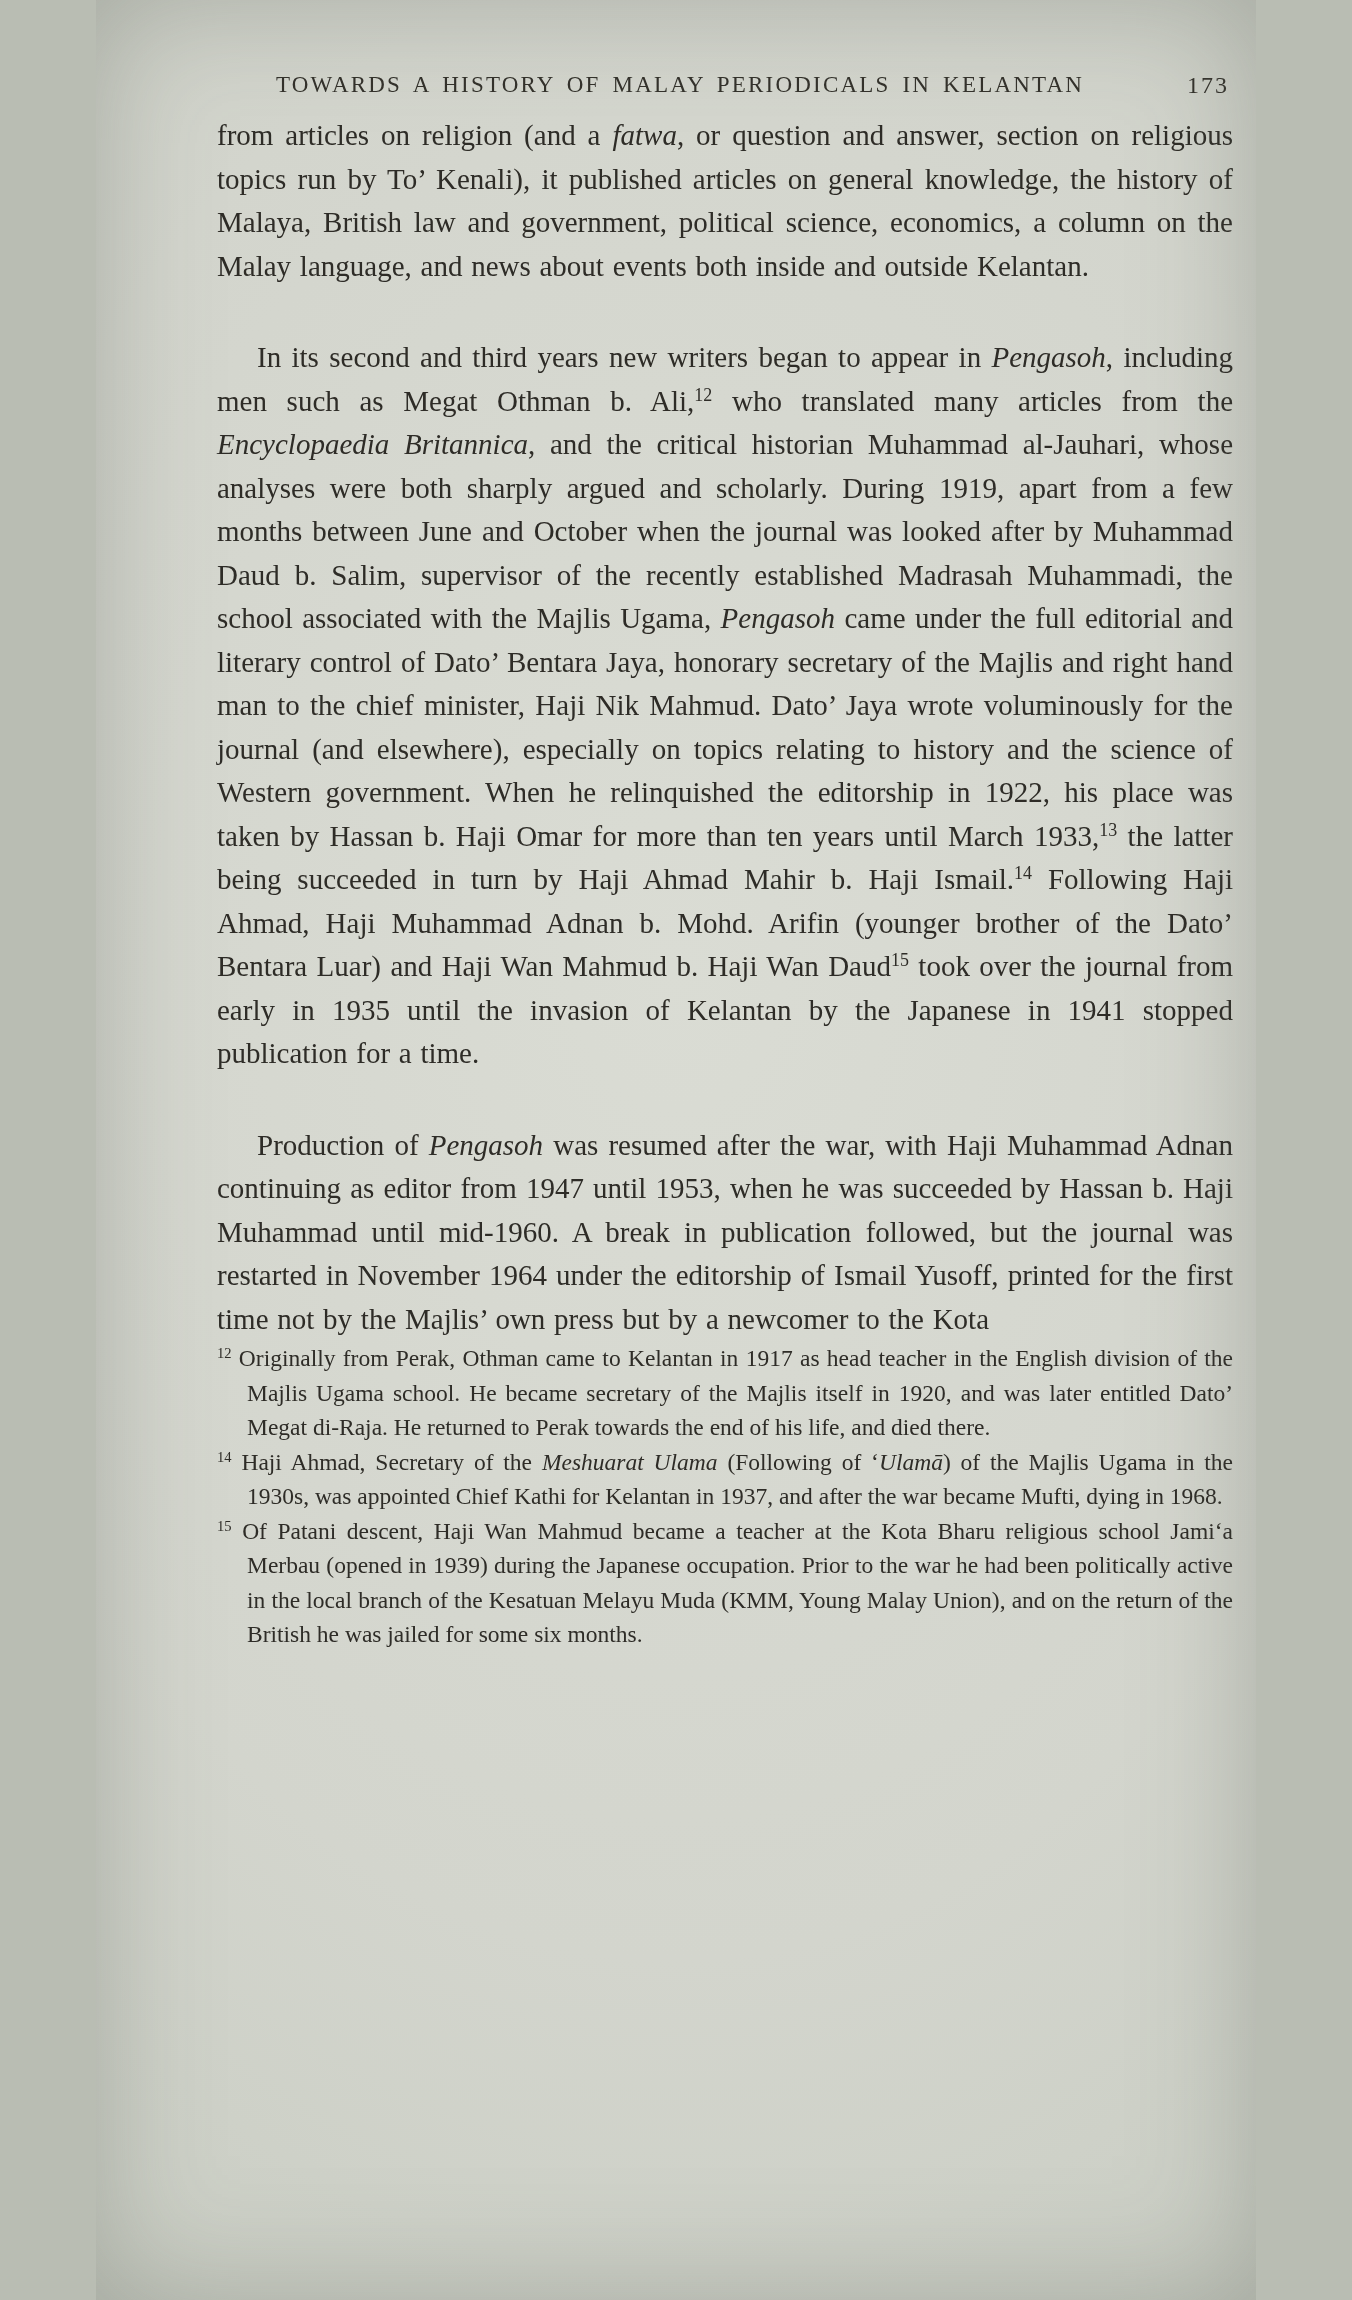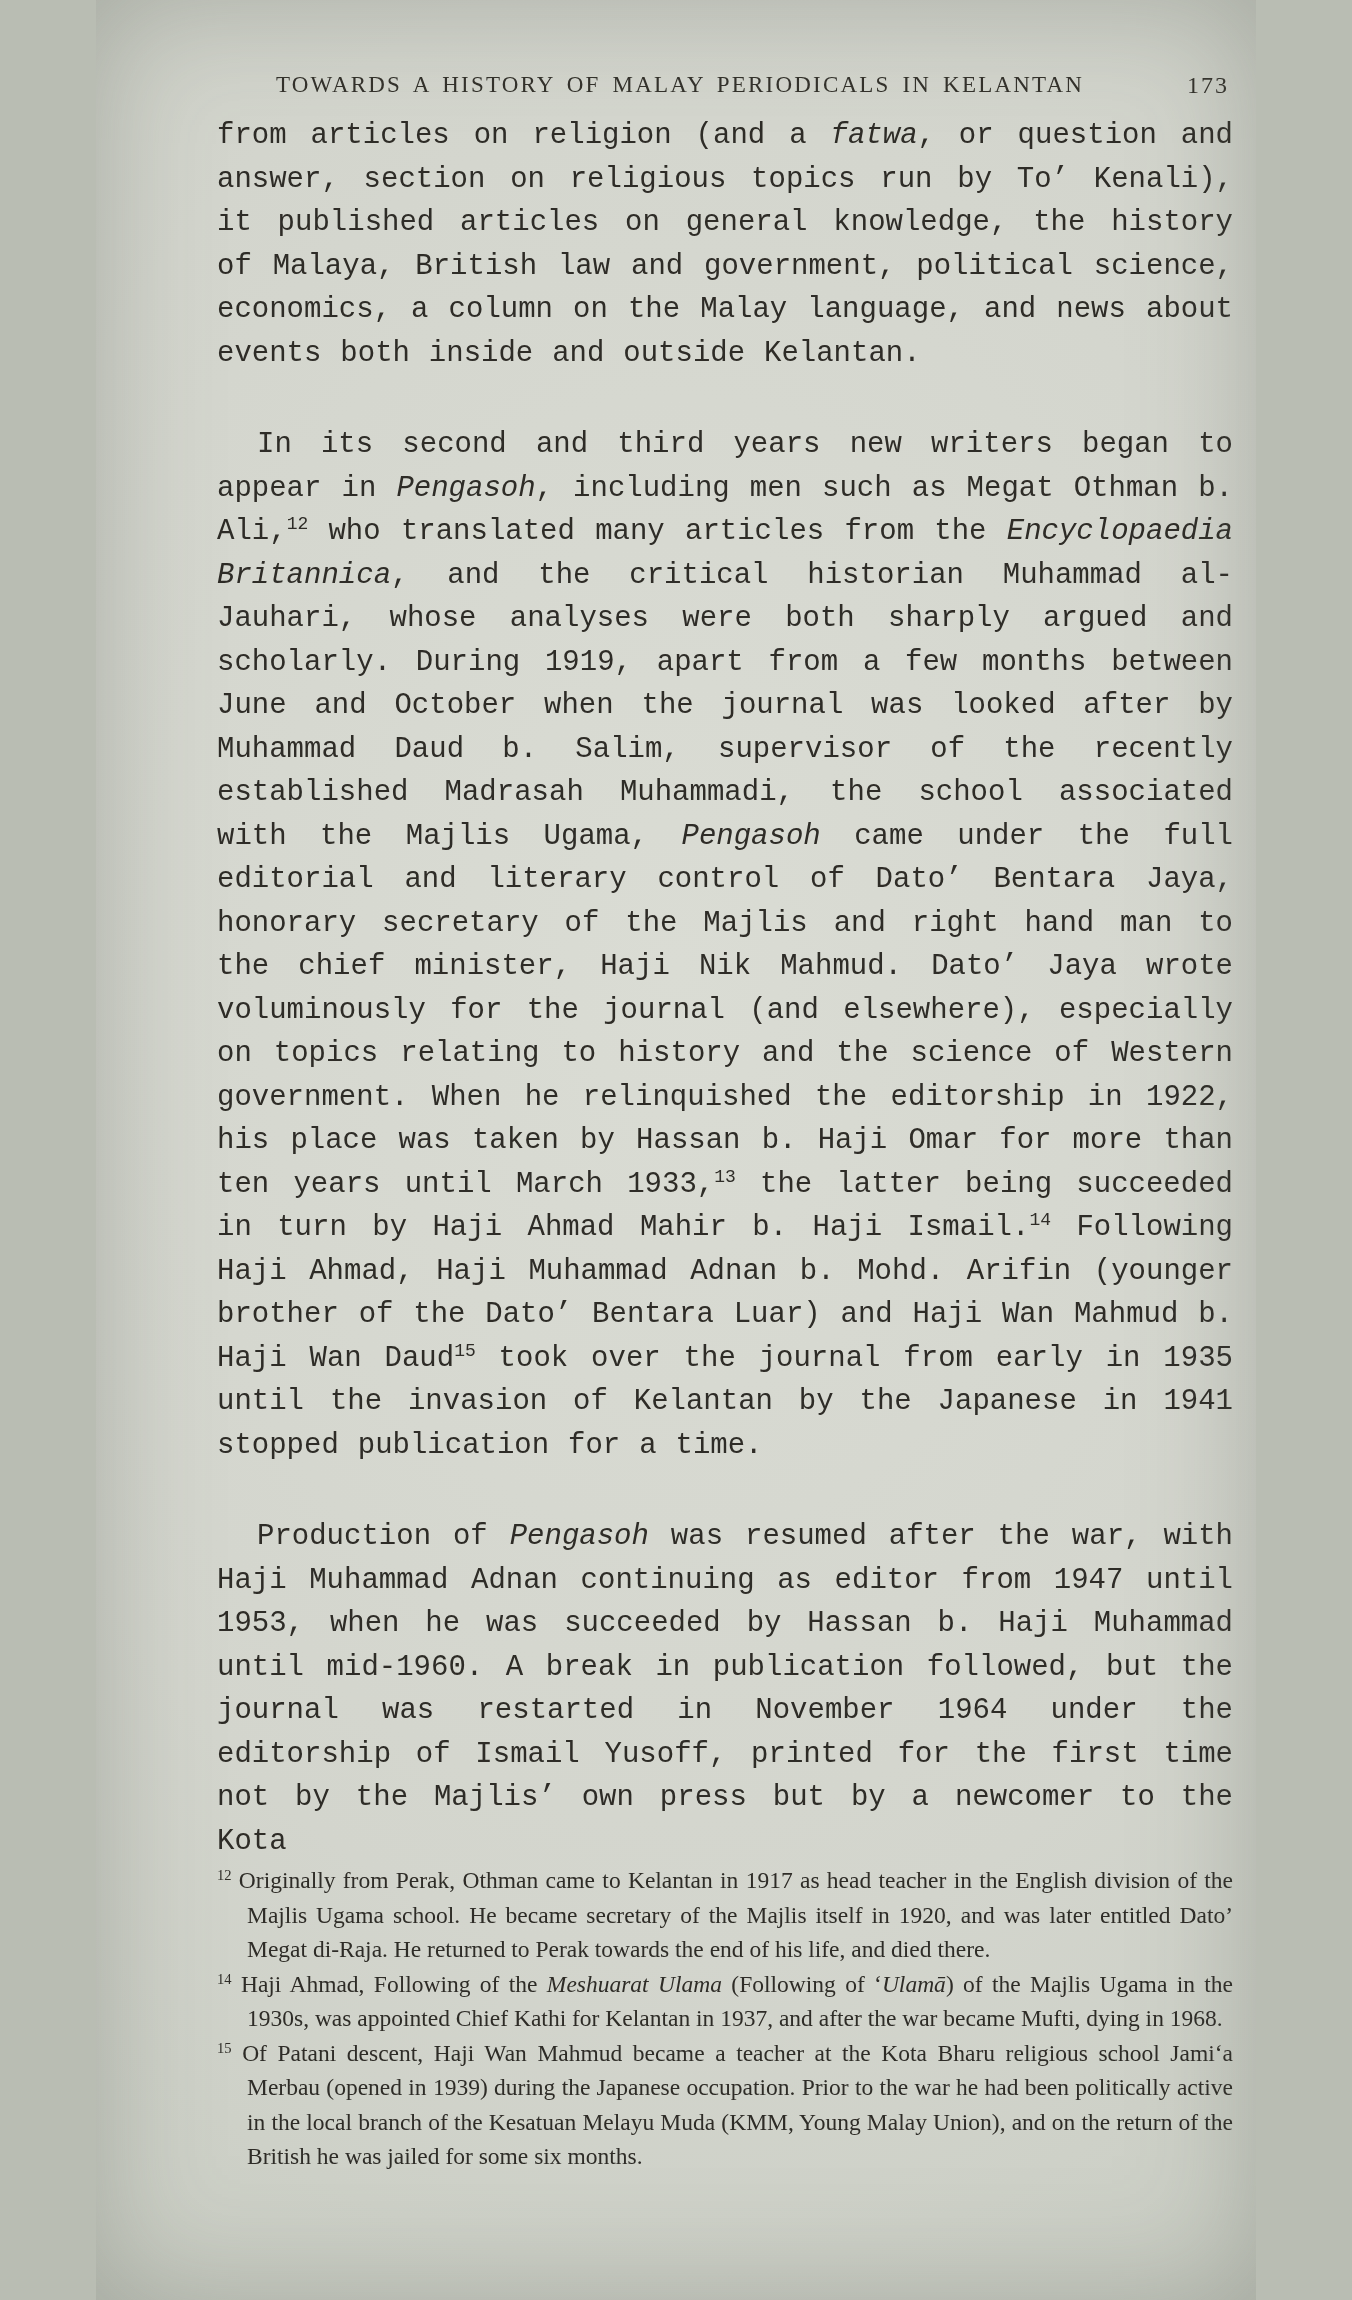--- a/index.html
+++ b/index.html
@@ -54,21 +54,20 @@
     letter-spacing: 2px;
     color: #33312b;
   }
   .body-text p.para {
     margin: 0;
     font-size: 29px;
     line-height: 43.5px;
     text-align: justify;
     word-spacing: 1.5px;
     color: #2e2c27;
-    font-family: Liberation Mono, monospace;
   }
   .body-text p.para.indent {
     text-indent: 40px;
     margin-top: 48px;
   }
   .footnotes {
   }
   .footnotes p.footnote {
     margin: 0;
     font-size: 23.5px;
@@ -101,18 +100,18 @@
     </div>
 
     <div class="body-text">
         <p class="para"><span>from articles on religion (and a </span><i>fatwa</i><span>, or question and answer, section on religious topics run by To’ Kenali), it published articles on general knowledge, the history of Malaya, British law and government, political science, economics, a column on the Malay language, and news about events both inside and outside Kelantan.</span></p>
         <p class="para indent"><span>In its second and third years new writers began to appear in </span><i>Pengasoh</i><span>, including men such as Megat Othman b. Ali,</span><sup>12</sup><span> who translated many articles from the </span><i>Encyclopaedia Britannica</i><span>, and the critical historian Muhammad al-Jauhari, whose analyses were both sharply argued and scholarly. During 1919, apart from a few months between June and October when the journal was looked after by Muhammad Daud b. Salim, supervisor of the recently established Madrasah Muhammadi, the school associated with the Majlis Ugama, </span><i>Pengasoh</i><span> came under the full editorial and literary control of Dato’ Bentara Jaya, honorary secretary of the Majlis and right hand man to the chief minister, Haji Nik Mahmud. Dato’ Jaya wrote voluminously for the journal (and elsewhere), especially on topics relating to history and the science of Western government. When he relinquished the editorship in 1922, his place was taken by Hassan b. Haji Omar for more than ten years until March 1933,</span><sup>13</sup><span> the latter being succeeded in turn by Haji Ahmad Mahir b. Haji Ismail.</span><sup>14</sup><span> Following Haji Ahmad, Haji Muhammad Adnan b. Mohd. Arifin (younger brother of the Dato’ Bentara Luar) and Haji Wan Mahmud b. Haji Wan Daud</span><sup>15</sup><span> took over the journal from early in 1935 until the invasion of Kelantan by the Japanese in 1941 stopped publication for a time.</span></p>
         <p class="para indent"><span>Production of </span><i>Pengasoh</i><span> was resumed after the war, with Haji Muhammad Adnan continuing as editor from 1947 until 1953, when he was succeeded by Hassan b. Haji Muhammad until mid-1960. A break in publication followed, but the journal was restarted in November 1964 under the editorship of Ismail Yusoff, printed for the first time not by the Majlis’ own press but by a newcomer to the Kota</span></p>
       </div>
 
     <div class="footnotes">
         <p class="footnote"><sup>12</sup><span> Originally from Perak, Othman came to Kelantan in 1917 as head teacher in the English division of the Majlis Ugama school. He became secretary of the Majlis itself in 1920, and was later entitled Dato’ Megat di-Raja. He returned to Perak towards the end of his life, and died there.</span></p>
-        <p class="footnote"><sup>14</sup><span> Haji Ahmad, Following of the </span><i>Meshuarat Ulama</i><span> (Following of ‘</span><i>Ulamā</i><span>) of the Majlis Ugama in the 1930s, was appointed Chief Kathi for Kelantan in 1937, and after the war became Mufti, dying in 1968.</span></p>
+        <p class="footnote"><sup>14</sup><span> Haji Ahmad, Secretary of the </span><i>Meshuarat Ulama</i><span> (Following of ‘</span><i>Ulamā</i><span>) of the Majlis Ugama in the 1930s, was appointed Chief Kathi for Kelantan in 1937, and after the war became Mufti, dying in 1968.</span></p>
         <p class="footnote"><sup>15</sup><span> Of Patani descent, Haji Wan Mahmud became a teacher at the Kota Bharu religious school Jami‘a Merbau (opened in 1939) during the Japanese occupation. Prior to the war he had been politically active in the local branch of the Kesatuan Melayu Muda (KMM, Young Malay Union), and on the return of the British he was jailed for some six months.</span></p>
       </div>
 
   </div>
 </div>
 
 </body></html>

